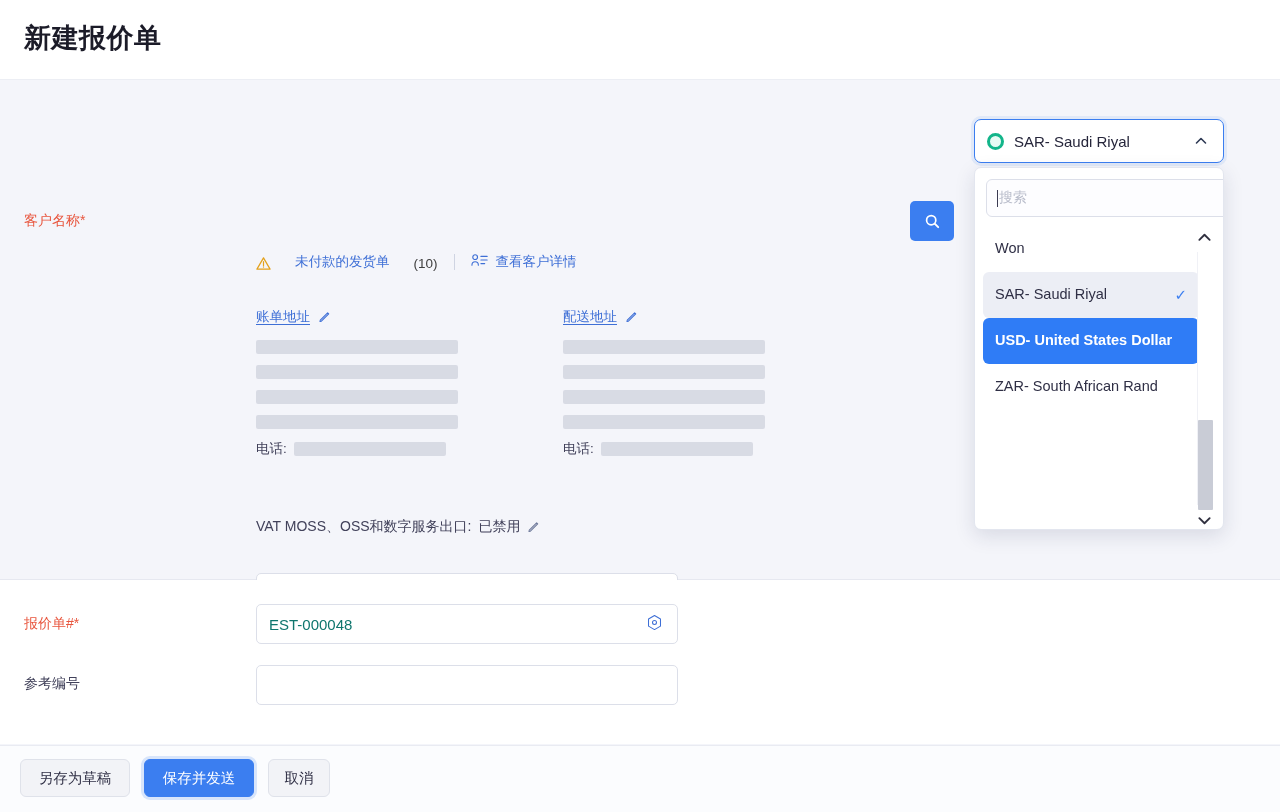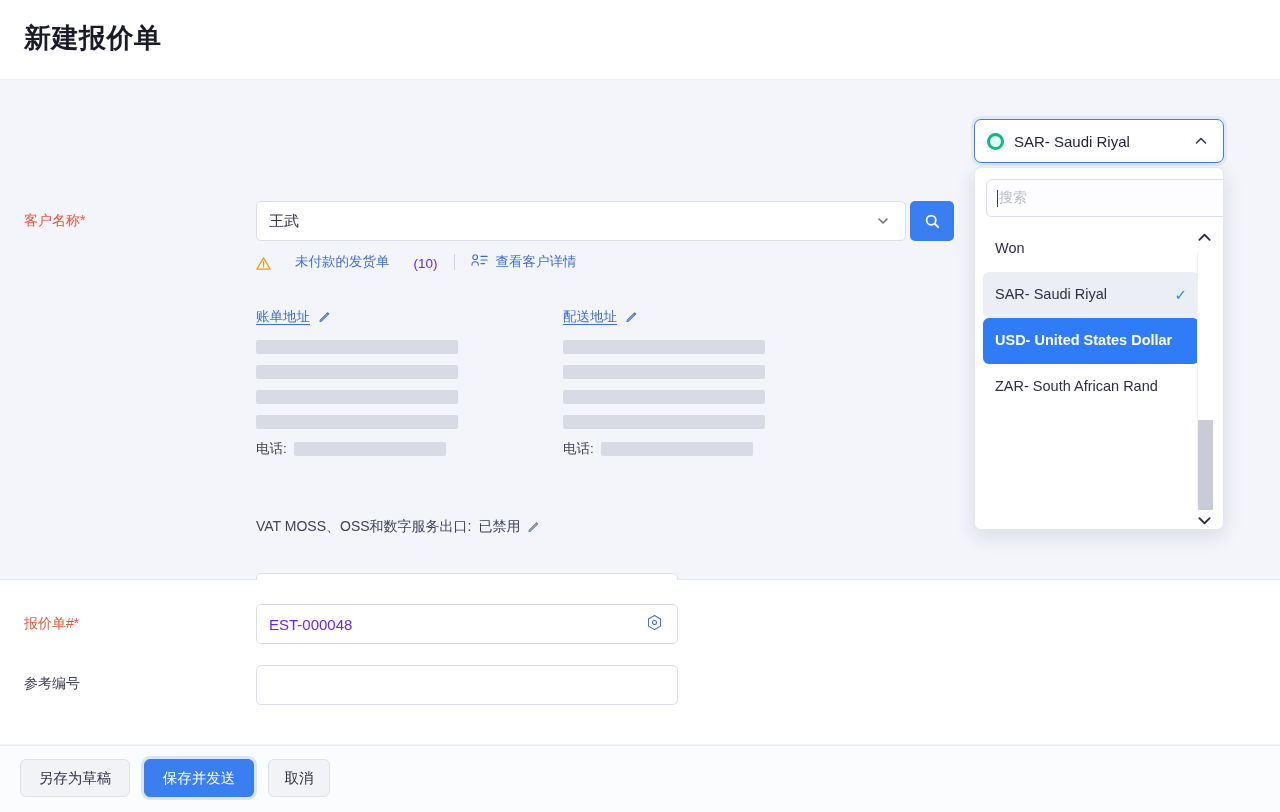--- a/index.html
+++ b/index.html
@@ -96,21 +96,21 @@
   }
   .divider-v {
     width: 1px; height: 16px; background: #cfd4e2;
     margin: 0 16px;
   }
   .link-detail {
     display: flex; align-items: flex-start; gap: 8px;
     color: #3e6fd6; cursor: pointer;
   }
   .link-detail .txt, .link-warn .txt { text-decoration: none; }
-  .link-warn .cnt { color: #6d28d9; }
+  .link-warn .cnt { color: #404040; }
 
   
   .addr-block { position: absolute; }
   .addr-bill { left: 256px; top: 228px; }
   .addr-ship { left: 563px; top: 228px; }
   .addr-head {
     display: flex; align-items: center; gap: 8px;
     font-size: 13.5px; color: #3e6fd6;
     cursor: pointer;
   }
@@ -156,21 +156,21 @@
 
   
   .txt-input {
     position: absolute;
     width: 422px; height: 40px;
     background: #ffffff;
     border: 1px solid #dcdfe9; border-radius: 5px;
     display: flex; align-items: center;
     padding: 0 12px;
   }
-  .txt-input .val { flex: 1; font-size: 15px; color: #6d28d9; }
+  .txt-input .val { flex: 1; font-size: 15px; color: #0f766e; }
   .hexicon { width: 20px; height: 20px; cursor: pointer; }
 
   
   .footer-bar {
     position: absolute; left: 0; top: 745px;
     width: 1280px; height: 67px;
     background: #fbfcfe;
     border-top: 1px solid #e9ebf2;
   }
   .btn {
@@ -289,28 +289,20 @@
   </div>
 
   <div class="form-body">
 
     <div class="section-one">
 
       <div class="field-label required" style="left:24px; top:132px;">
         <span>客户名称</span><span class="star">*</span>
       </div>
 
-      <div class="cust-input">
-        <span class="cust-value">王武</span>
-        <span class="chev-btn">
-          <svg width="14" height="14" viewBox="0 0 14 14">
-              <path d="M3 5l4 4 4-4" fill="none" stroke="#6b6b82" stroke-width="1.5" stroke-linecap="round" stroke-linejoin="round"></path>
-            </svg>
-        </span>
-      </div>
 
       <div class="search-btn">
         <span>
           <svg width="17" height="17" viewBox="0 0 17 17">
             <circle cx="7.2" cy="7.2" r="4.6" fill="none" stroke="#ffffff" stroke-width="1.7"></circle>
             <path d="M10.7 10.7L14.2 14.2" stroke="#ffffff" stroke-width="1.9" stroke-linecap="round"></path>
           </svg>
         </span>
       </div>
 

